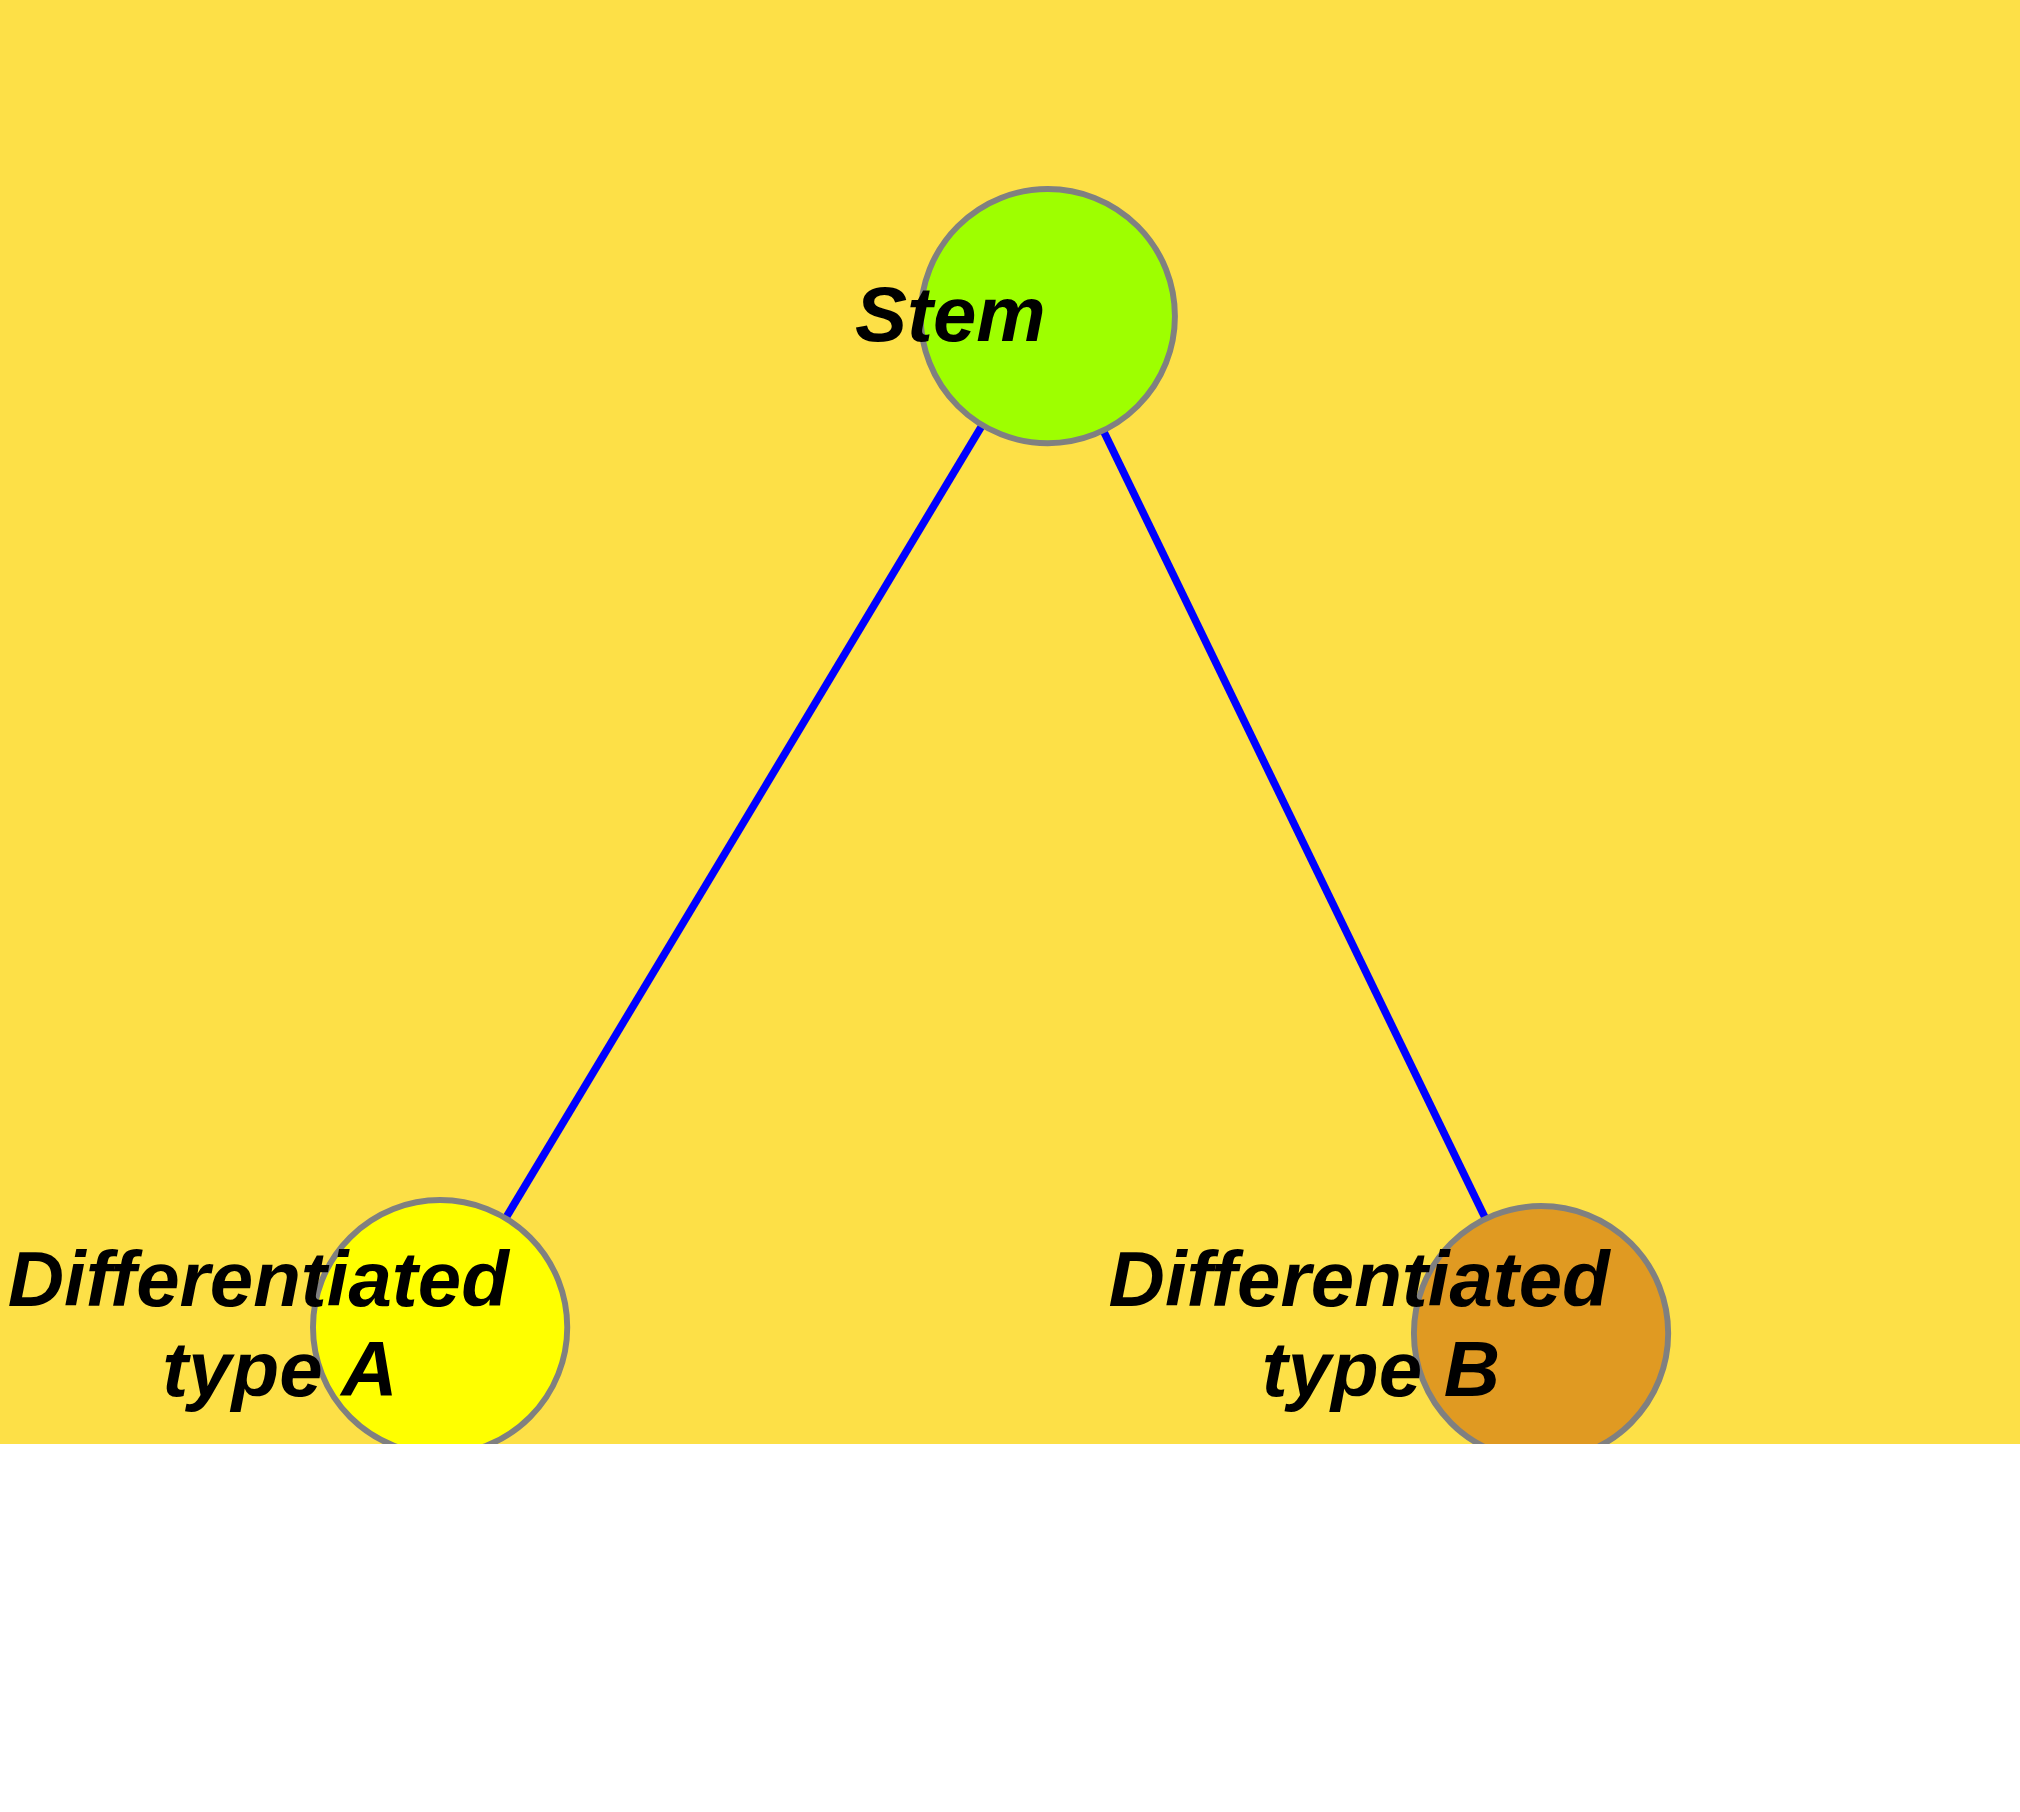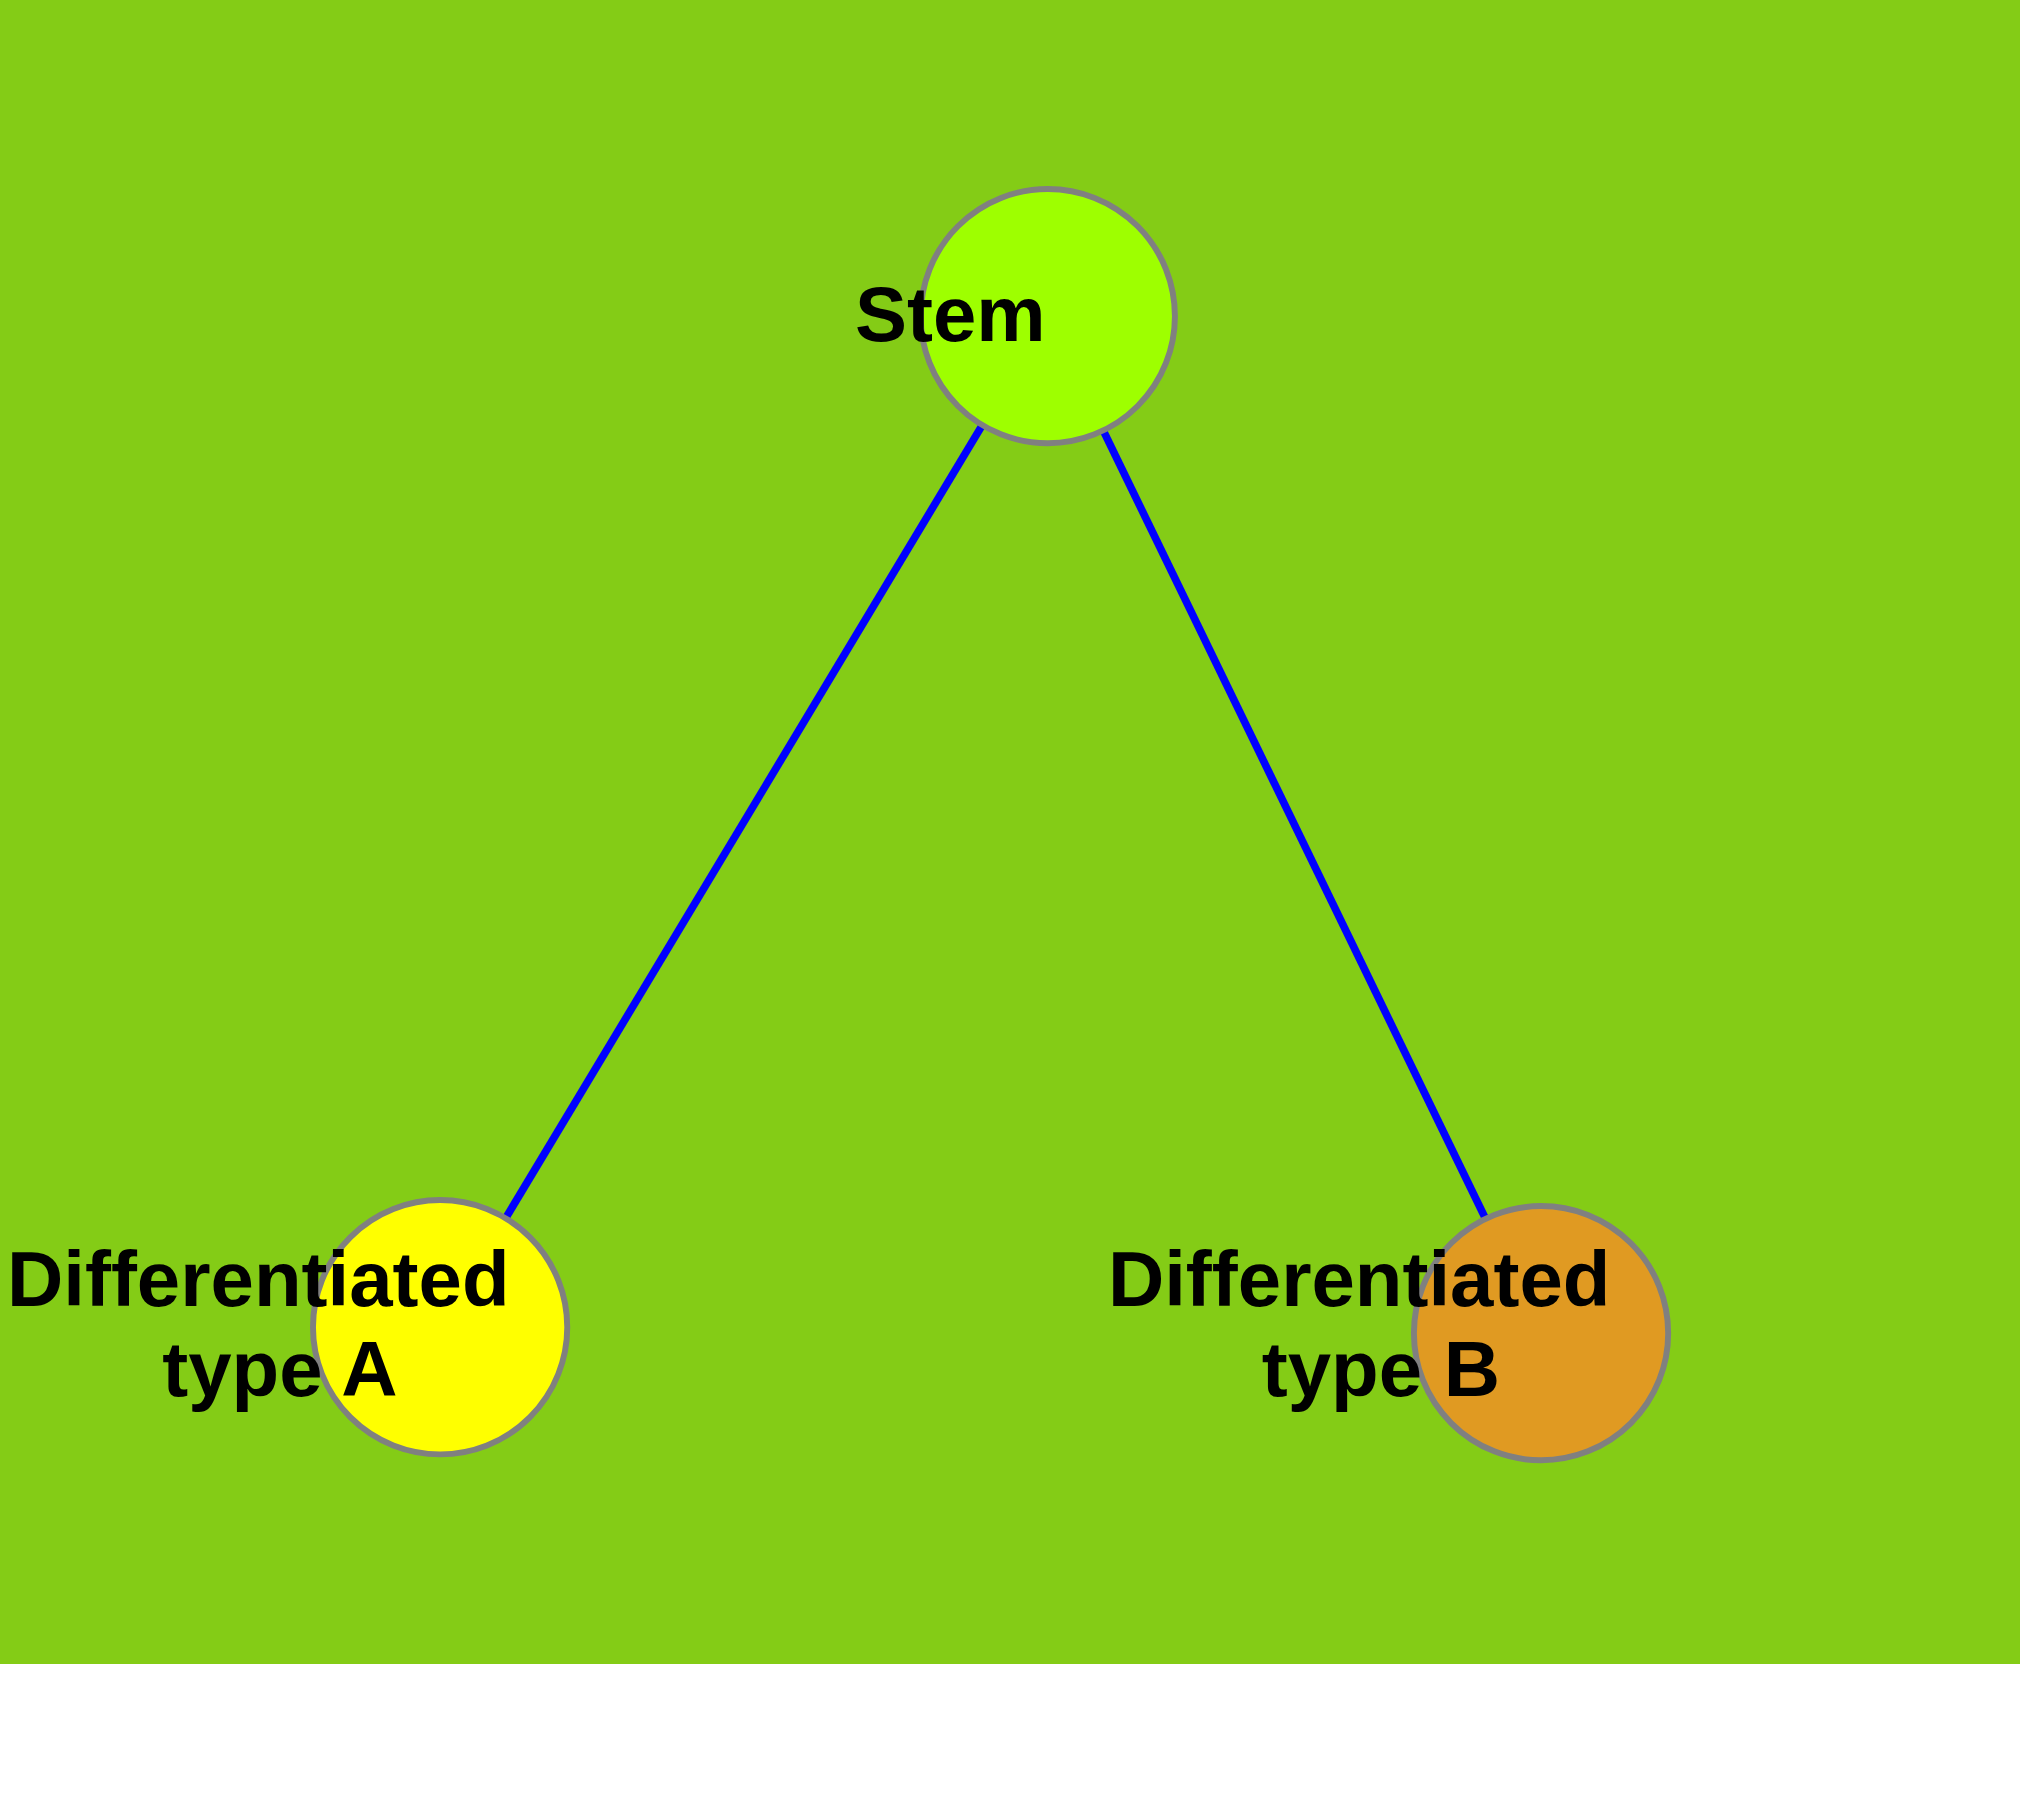--- a/index.html
+++ b/index.html
@@ -40,21 +40,21 @@
     font-size: 92px;
     fill: #000000;
     dominant-baseline: middle;
     text-anchor: middle;
     white-space: pre;
   }
 </style>
 </head>
 <body>
 
-<div id="canvas" style="width: 2021px; height: 1664px; background: #84cc16;">
+<div id="canvas" style="width: 2021px; height: 1444px; background: #fde047; font-style: italic;">
   <svg id="graph-svg" viewBox="0 0 2384 2138" style="width: 2021px; height: 1812px;">
 
     <g>
       <line class="edge-line" x1="1236" y1="373" x2="519" y2="1566" stroke="#0000ff" stroke-width="9"></line>
       <line class="edge-line" x1="1236" y1="373" x2="1818" y2="1573" stroke="#0000ff" stroke-width="9"></line>
     </g>
 
     <g>
 
       <g>

